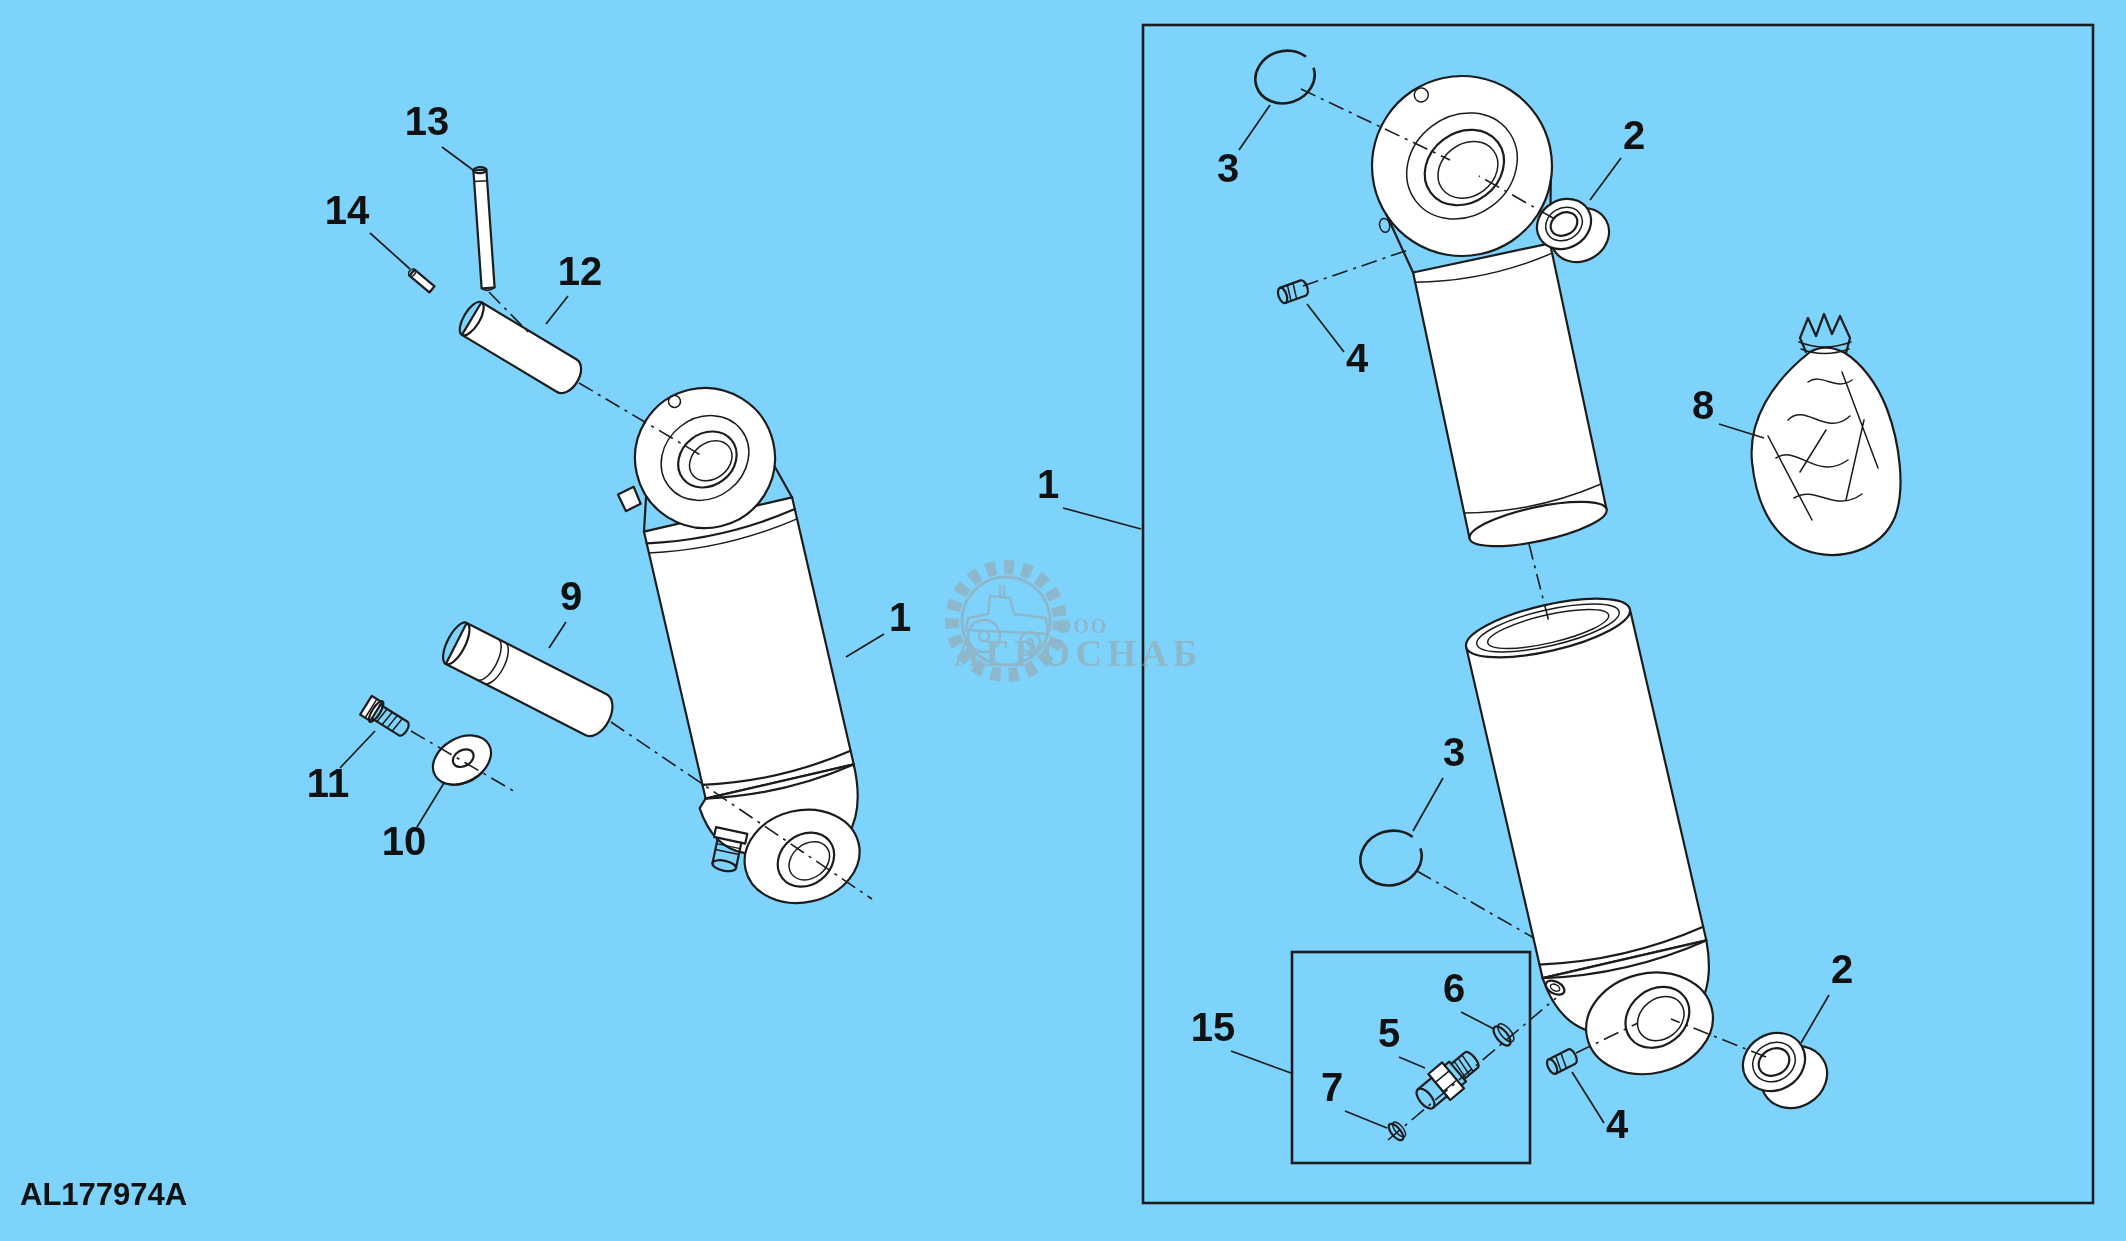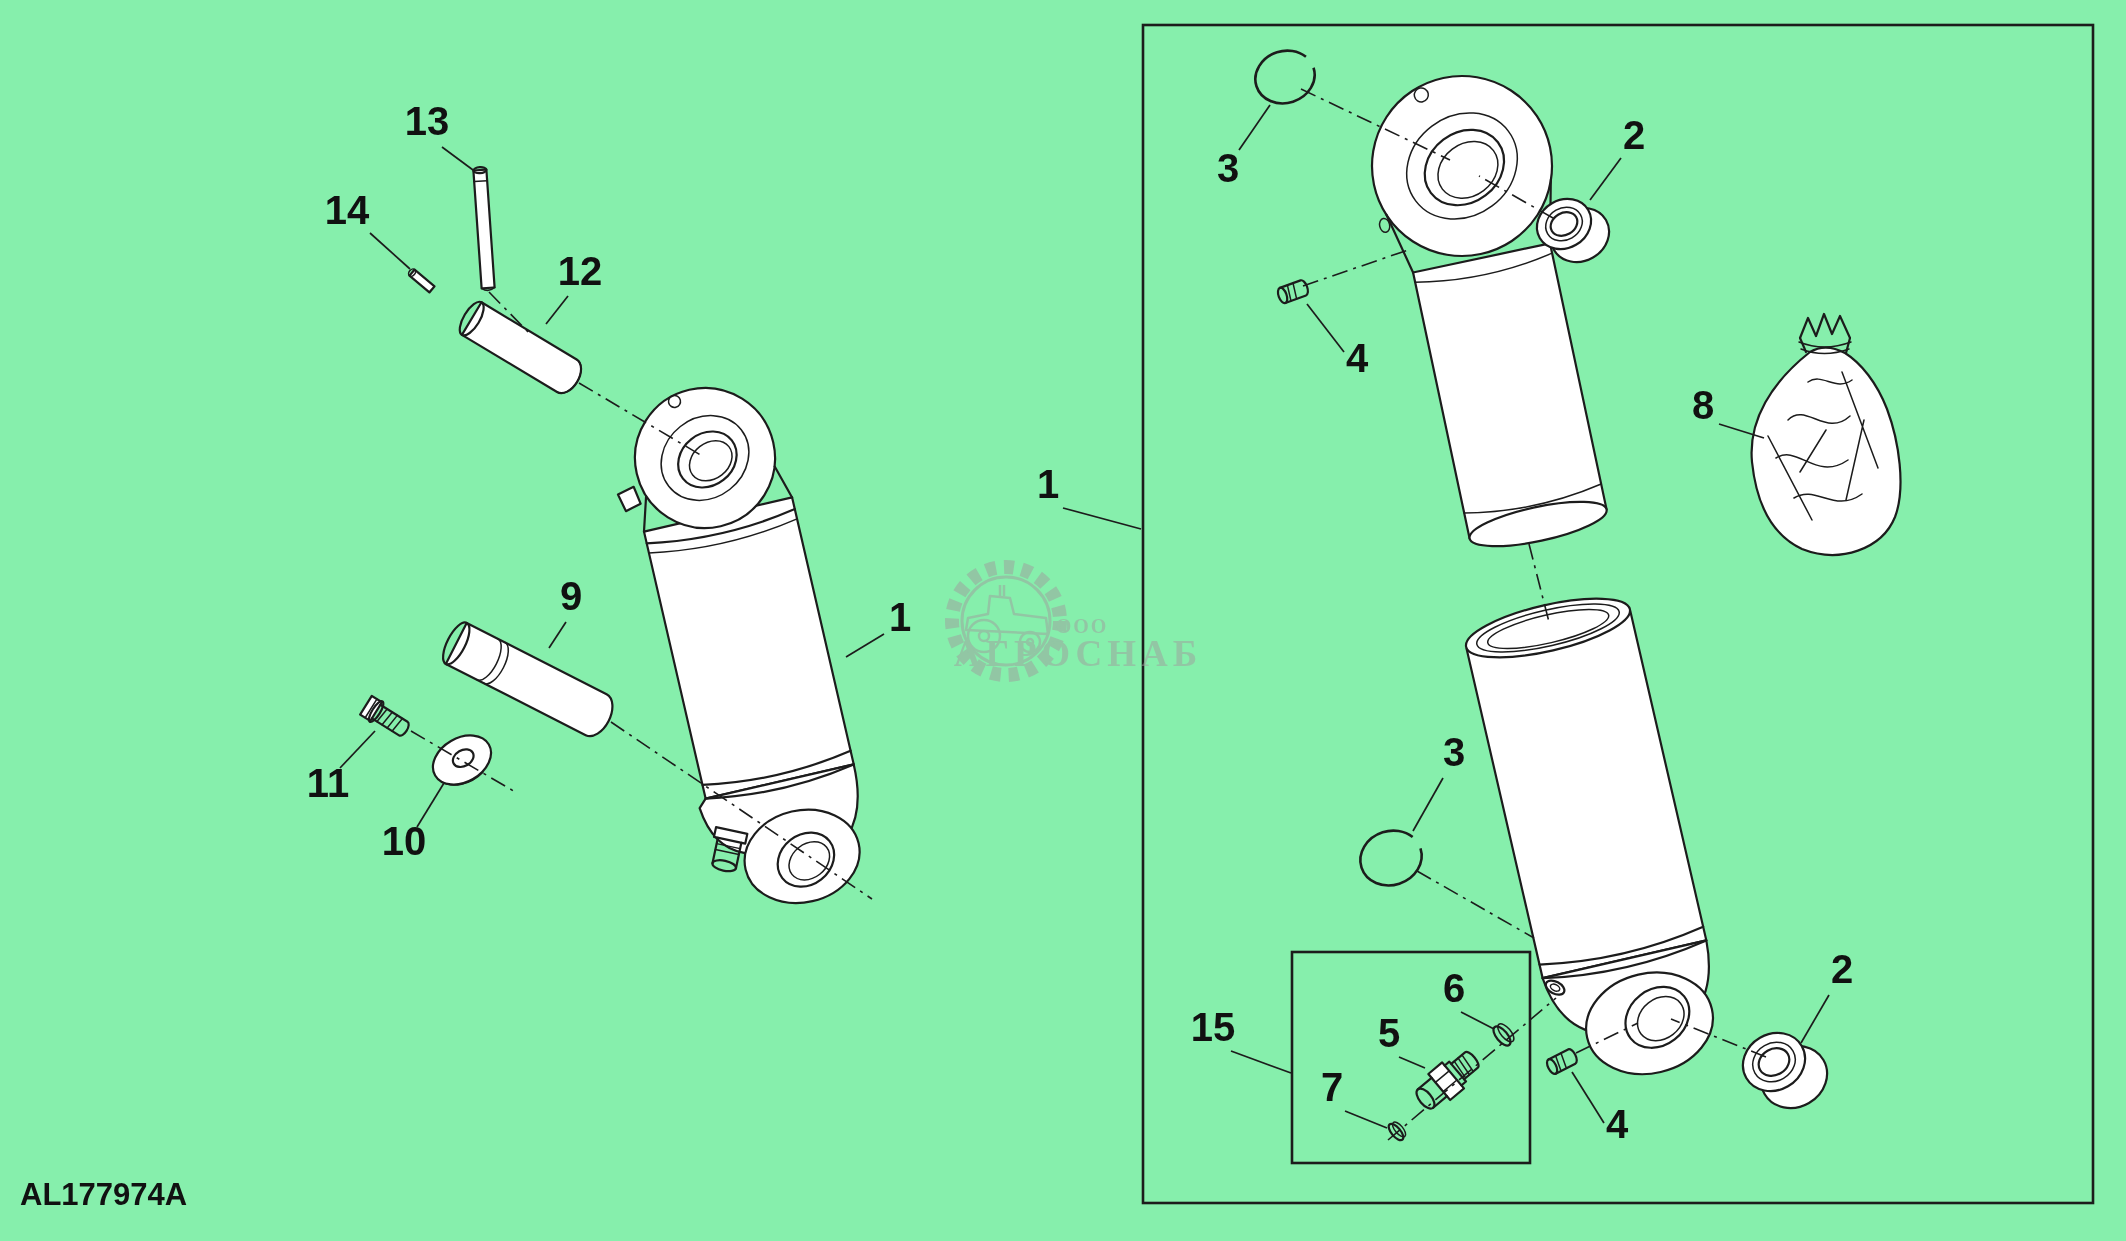--- a/index.html
+++ b/index.html
@@ -1,16 +1,16 @@
 <!DOCTYPE html>
 <html><head>
 <meta charset="utf-8">
 <style>
   html,body{margin:0;padding:0;background:#ffffff;}
-  .canvas{position:relative;width:2126px;height:1241px;background:#86efac;overflow:hidden;
+  .canvas{position:relative;width:2126px;height:1241px;background:#7dd3fc;overflow:hidden;
           font-family:"Liberation Sans",sans-serif;}
   svg{position:absolute;inset:0;}
   .sil{fill:#ffffff;stroke:#1c1c1c;stroke-width:2.2;stroke-linejoin:round;}
   .ln{fill:none;stroke:#1c1c1c;stroke-width:2.2;stroke-linecap:round;stroke-linejoin:round;}
   .thin{fill:none;stroke:#1c1c1c;stroke-width:1.5;stroke-linecap:round;}
   .ring{fill:none;stroke:#1c1c1c;stroke-width:2.6;}
   .gap1{stroke-dasharray:162 14;}
   .gap2{stroke-dasharray:168 14;}
   .dashdot{fill:none;stroke:#1c1c1c;stroke-width:1.6;stroke-dasharray:16 6 3 6;}
   .leader{fill:none;stroke:#1c1c1c;stroke-width:1.7;}

